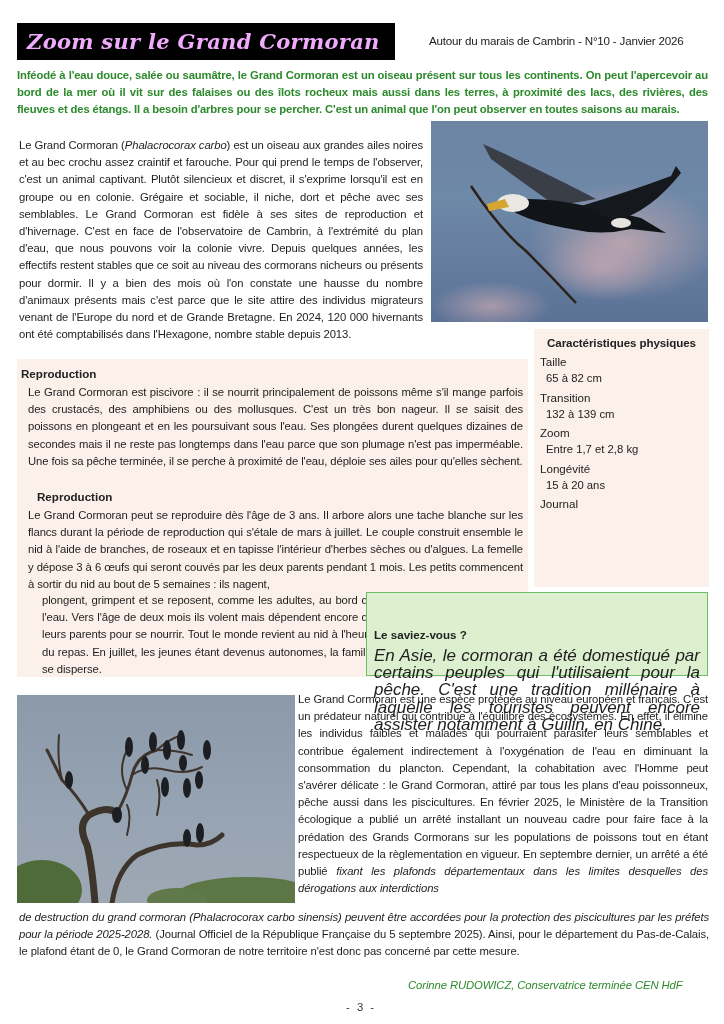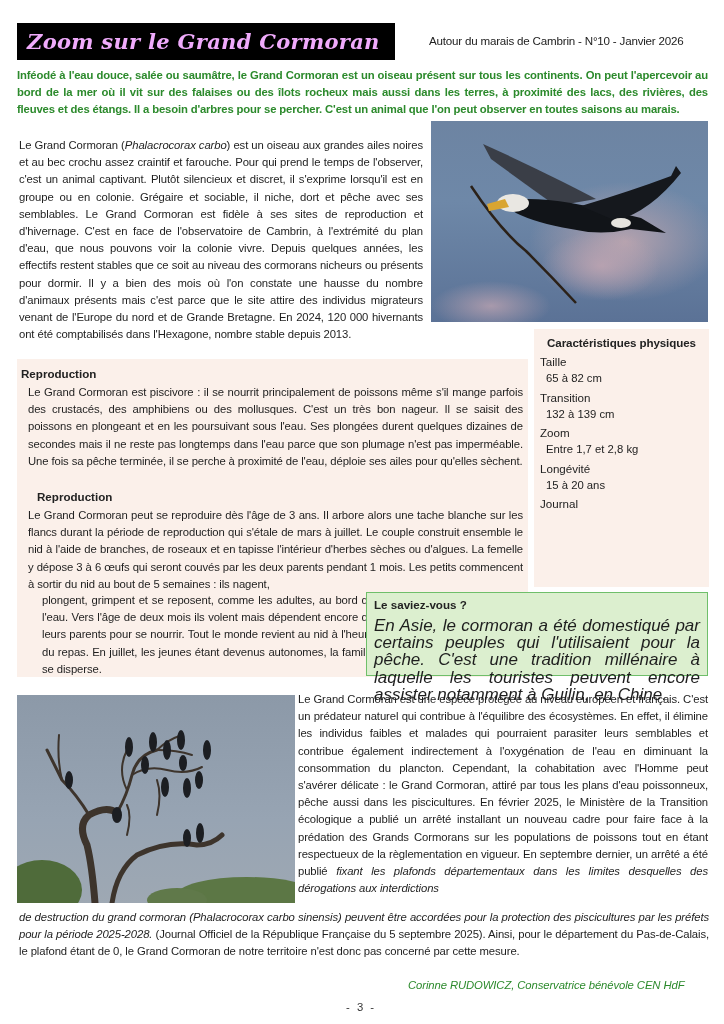--- a/index.html
+++ b/index.html
@@ -46,21 +46,21 @@
     position: absolute; left: 17px; top: 359px; width: 511px; height: 318px;
     background: #fbf0ea;
   }
   .sec-title { position: absolute; left: 21px; font-size: 11.6px; font-weight: bold; color: #222; }
   .sec-body { position: absolute; left: 28px; }
 
   .did-you-know {
     position: absolute; left: 366px; top: 592px; width: 342px; height: 84px;
     background: #dcefcf; border: 1px solid #6fbf6a; padding: 5px 7px;
   }
-  .dyk-title { font-size: 11.6px; font-weight: bold; color: #222; margin-bottom: 6px; }
+  .dyk-title { font-size: 11.6px; font-weight: bold; color: #222; margin-bottom: 6px; margin-top: 30px; }
   .dyk-body { font-size: 17px; line-height: 17.2px; text-align: justify; color: #1e1e1e; font-style: italic; }
 
   .photo2 {
     position: absolute; left: 17px; top: 695px; width: 278px; height: 208px;
     background: linear-gradient(180deg, #8c99a8 0%, #97a4b3 60%, #9ea8b3 100%);
     overflow: hidden;
   }
 
   .p3 { position: absolute; left: 298px; top: 691px; width: 410px; }
   .p3b { position: absolute; left: 19px; top: 909px; width: 690px; }
@@ -173,14 +173,14 @@
       <ellipse cx="100" cy="120" rx="5" ry="8"></ellipse>
       <ellipse cx="170" cy="143" rx="4" ry="9"></ellipse>
       <ellipse cx="183" cy="138" rx="4" ry="10"></ellipse>
     </g>
   </svg>
 </div>
 
 <p class="body-text p3"><span>Le Grand Cormoran est une espèce protégée au niveau européen et français. C'est un prédateur naturel qui contribue à l'équilibre des écosystèmes. En effet, il élimine les individus faibles et malades qui pourraient parasiter leurs semblables et contribue également indirectement à l'oxygénation de l'eau en diminuant la consommation du plancton. Cependant, la cohabitation avec l'Homme peut s'avérer délicate : le Grand Cormoran, attiré par tous les plans d'eau poissonneux, pêche aussi dans les piscicultures. En février 2025, le Ministère de la Transition écologique a publié un arrêté installant un nouveau cadre pour faire face à la prédation des Grands Cormorans sur les populations de poissons tout en étant respectueux de la règlementation en vigueur. En septembre dernier, un arrêté a été publié </span><i>fixant les plafonds départementaux dans les limites desquelles des dérogations aux interdictions</i></p>
 <p class="body-text p3b"><i>de destruction du grand cormoran (Phalacrocorax carbo sinensis) peuvent être accordées pour la protection des piscicultures par les préfets pour la période 2025-2028.</i><span> (Journal Officiel de la République Française du 5 septembre 2025). Ainsi, pour le département du Pas-de-Calais, le plafond étant de 0, le Grand Cormoran de notre territoire n'est donc pas concerné par cette mesure.</span></p>
 
-<div class="signature">Corinne RUDOWICZ, Conservatrice bénévole CEN HdF</div>
+<div class="signature">Corinne RUDOWICZ, Conservatrice terminée CEN HdF</div>
 <div class="page-num">- 3 -</div>
 
 </body></html>

